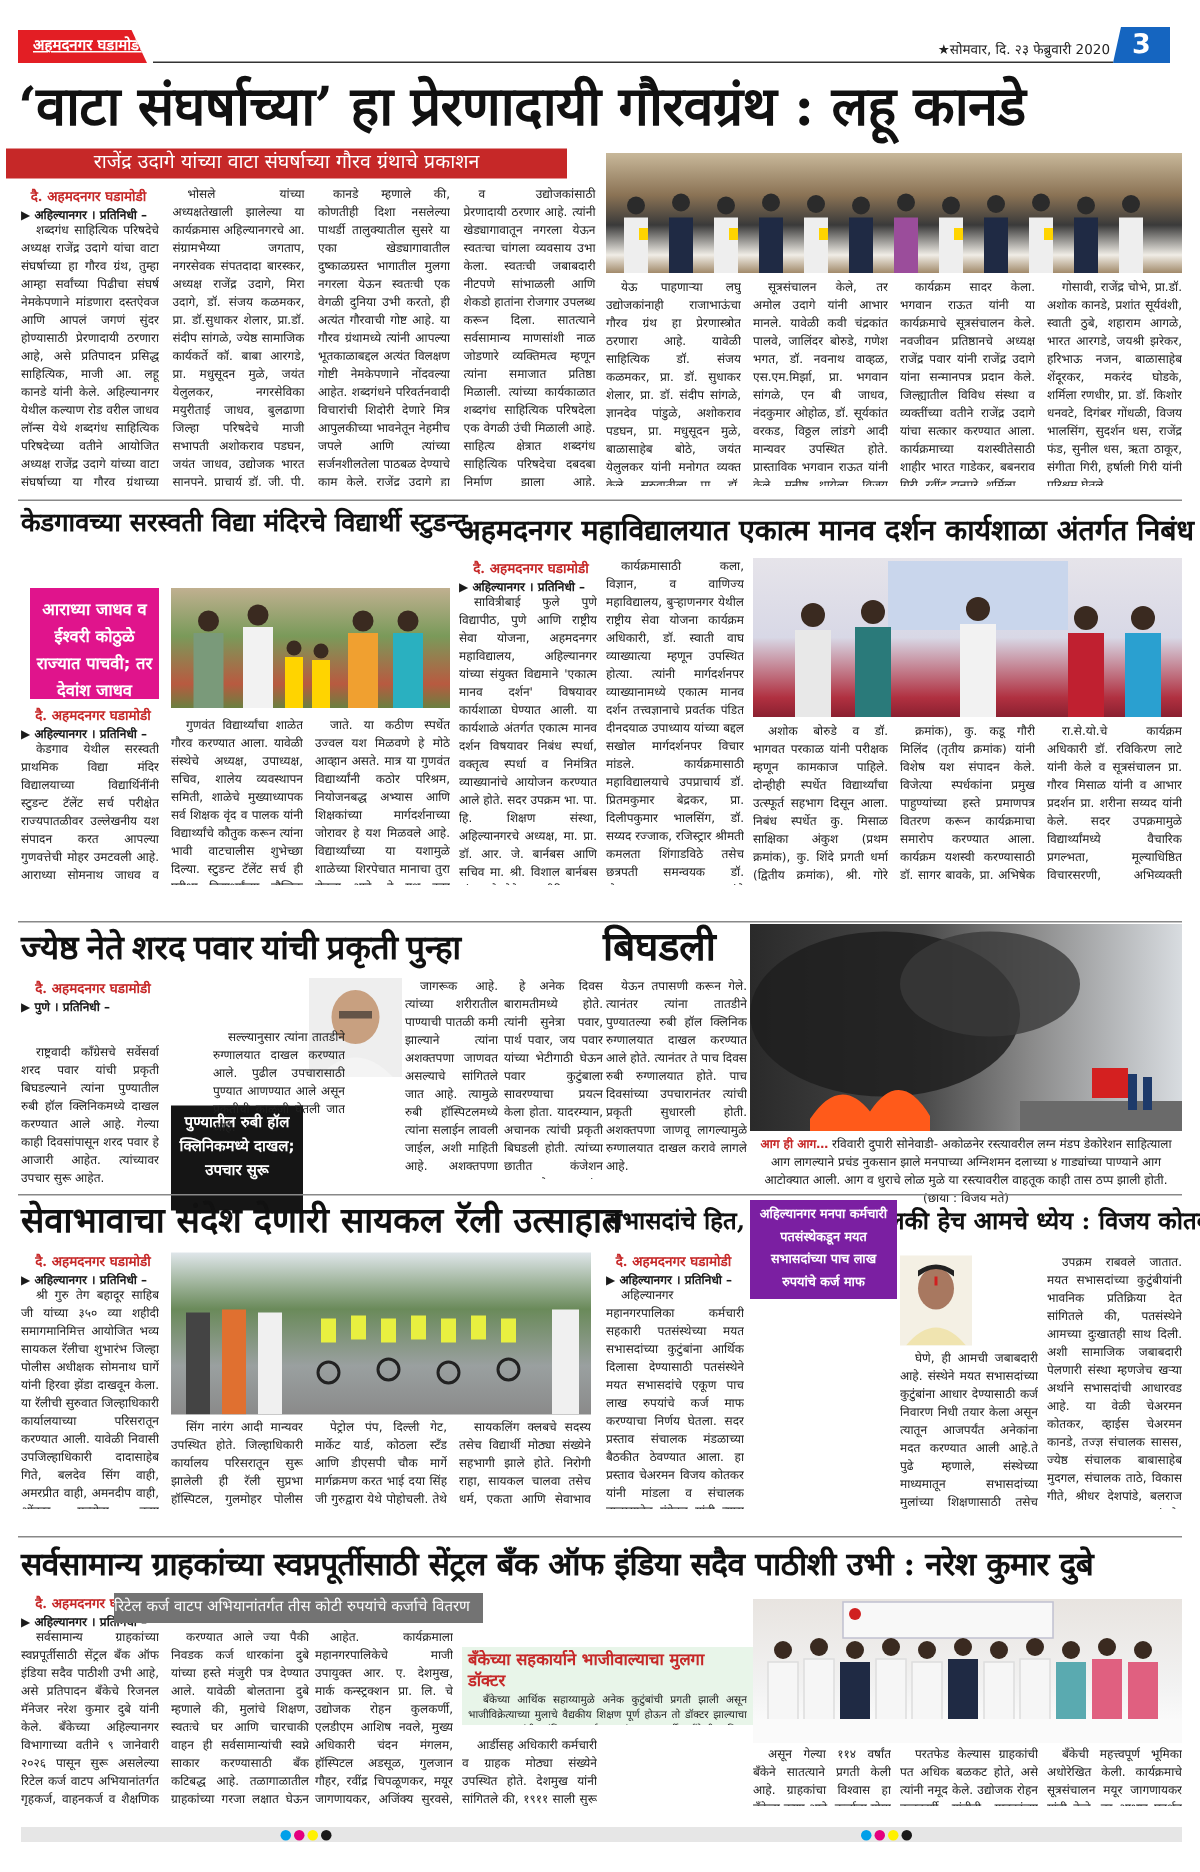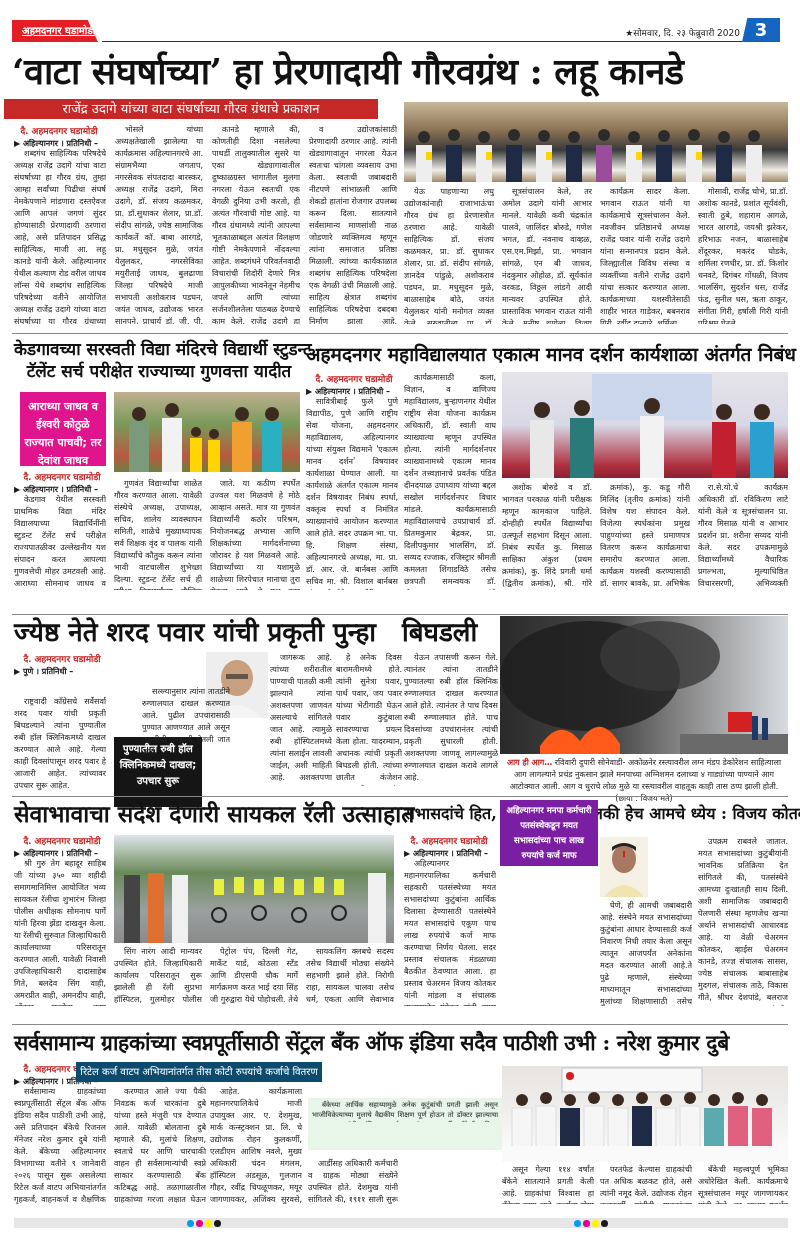--- a/index.html
+++ b/index.html
@@ -15,21 +15,21 @@
   .byline-red { color: #c62828; font-weight: bold; font-size: 9px; }
   .dateline { font-size: 8px; font-weight: bold; }
   .col { font-size: 8px; line-height: 12px; text-align: justify; color: #222; overflow: hidden; }
   .col p { text-indent: 10px; }
   .photo { overflow: hidden; }
   .h2 { font-weight: bold; white-space: nowrap; color: #111; }
   .rule { height: 1px; background: #888; }
   .pink-box { background: #e0148c; color: #fff; font-weight: bold; text-align: center; }
   .black-box { background: #151515; color: #fff; font-weight: bold; text-align: center; }
   .purple-box { background: #7b1fa2; color: #fff; font-weight: bold; text-align: center; }
-  .navy-bar { background: #0c4a6e; color: #fff; text-align: center; }
+  .navy-bar { background: #737373; color: #fff; text-align: left; }
   .green-box { background: #e8f5e9; }
   .reg { background: #e6e6e6; height: 10px; display: flex; justify-content: center; gap: 2px; align-items: center; }
   .dot { width: 7px; height: 7px; border-radius: 50%; }
   .caption { font-size: 8px; line-height: 12px; text-align: center; }
 </style>
 </head>
 <body>
 
 <div class="abs logo serif">अहमदनगर घडामोडी</div>
 <div class="abs header-line"></div>
@@ -107,21 +107,20 @@
     <p>कार्यक्रम सादर केला. भगवान राऊत यांनी या कार्यक्रमाचे सूत्रसंचालन केले. नवजीवन प्रतिष्ठानचे अध्यक्ष राजेंद्र पवार यांनी राजेंद्र उदागे यांना सन्मानपत्र प्रदान केले. जिल्ह्यातील विविध संस्था व व्यक्तींच्या वतीने राजेंद्र उदागे यांचा सत्कार करण्यात आला. कार्यक्रमाच्या यशस्वीतेसाठी शाहीर भारत गाडेकर, बबनराव गिरी, रवींद्र दानपुरे, शर्मिला</p>
   </div>
 <div class="abs col" style="left:698px;top:186px;width:90px;height:138px;">
     <p>गोसावी, राजेंद्र चोभे, प्रा.डॉ. अशोक कानडे, प्रशांत सूर्यवंशी, स्वाती ठुबे, शहाराम आगळे, भारत आरगडे, जयश्री झरेकर, हरिभाऊ नजन, बाळासाहेब शेंदूरकर, मकरंद घोडके, शर्मिला रणधीर, प्रा. डॉ. किशोर धनवटे, दिगंबर गोंधळी, विजय भालसिंग, सुदर्शन धस, राजेंद्र फंड, सुनील धस, ऋता ठाकूर, संगीता गिरी, हर्षाली गिरी यांनी परिश्रम घेतले.</p>
   </div>
 
 <div class="abs rule" style="left:12px;top:333px;width:776px;"></div>
 
 <div class="abs h2 serif" style="left:14px;top:338px;width:290px;font-size:17px;line-height:22px;text-align:center;">
   <div>केडगावच्या सरस्वती विद्या मंदिरचे विद्यार्थी स्टुडन्ट</div>
-  <div>टॅलेंट सर्च परीक्षेत राज्याच्या गुणवत्ता यादीत</div>
 </div>
 <div class="abs pink-box" style="left:20px;top:392px;width:86px;height:74px;font-size:11px;line-height:18px;padding:6px 4px;">आराध्या जाधव व ईश्वरी कोठुळे राज्यात पाचवी; तर देवांश जाधव राज्यात सहावा</div>
 <div class="abs photo" style="left:114px;top:392px;width:186px;height:80px;background:linear-gradient(180deg,#c0b090 0%,#7a9a5a 40%,#b85a40 80%,#6a8040 100%);">
   <svg width="186" height="80">
     <circle cx="25" cy="22" r="7" fill="#3a2a20"></circle>
       <rect x="15" y="30" width="20" height="50" fill="#7a9a7a"></rect>
     <circle cx="58" cy="18" r="7" fill="#3a2a20"></circle>
       <rect x="48" y="26" width="20" height="54" fill="#f2f2f2"></rect>
     <circle cx="82" cy="40" r="5" fill="#3a2a20"></circle>
       <rect x="76" y="46" width="12" height="34" fill="#ffd400"></rect>
@@ -178,21 +177,21 @@
   </div>
 <div class="abs col" style="left:600px;top:482px;width:90px;height:108px;">
     <p>क्रमांक), कु. कडू गौरी मिलिंद (तृतीय क्रमांक) यांनी विशेष यश संपादन केले. विजेत्या स्पर्धकांना प्रमुख पाहुण्यांच्या हस्ते प्रमाणपत्र वितरण करून कार्यक्रमाचा समारोप करण्यात आला. कार्यक्रम यशस्वी करण्यासाठी डॉ. सागर बावके, प्रा. अभिषेक सांगळे आणि श्री. जनार्दन रॉय यांनी नियोजन जबाबदारी प्रभावीपणे सांभाळली. या कार्यशाळेचे प्रास्ताविक</p>
   </div>
 <div class="abs col" style="left:698px;top:482px;width:90px;height:108px;">
     <p>रा.से.यो.चे कार्यक्रम अधिकारी डॉ. रविकिरण लाटे यांनी केले व सूत्रसंचालन प्रा. गौरव मिसाळ यांनी व आभार प्रदर्शन प्रा. शरीना सय्यद यांनी केले. सदर उपक्रमामुळे विद्यार्थ्यांमध्ये वैचारिक प्रगल्भता, मूल्याधिष्ठित विचारसरणी, अभिव्यक्ती कौशल्य व सामाजिक जाणीव विकसित होण्यास निश्चितच मदत होईल, असा विश्वास आयोजकांनी व्यक्त केला.</p>
   </div>
 
 <div class="abs rule" style="left:12px;top:614px;width:776px;"></div>
 
-<div class="abs h2 serif" style="left:14px;top:614px;width:390px;font-size:26px;line-height:36px;">ज्येष्ठ नेते शरद पवार यांची प्रकृती पुन्हा</div>
+<div class="abs h2 serif" style="left:14px;top:614px;width:390px;font-size:22px;line-height:36px;font-family:Liberation Serif, serif;">ज्येष्ठ नेते शरद पवार यांची प्रकृती पुन्हा</div>
 <div class="abs h2 serif" style="left:402px;top:614px;width:90px;font-size:26px;line-height:36px;">बिघडली</div>
 <div class="abs" style="left:14px;top:652px;width:96px;">
   <div class="byline-red serif" style="text-align:center">दै. अहमदनगर घडामोडी</div>
   <div class="dateline">▶ पुणे । प्रतिनिधी –</div>
 </div>
 <div class="abs col" style="left:14px;top:676px;width:92px;height:110px;margin-top:20px;">
     <p>राष्ट्रवादी काँग्रेसचे सर्वेसर्वा शरद पवार यांची प्रकृती बिघडल्याने त्यांना पुण्यातील रुबी हॉल क्लिनिकमध्ये दाखल करण्यात आले आहे. गेल्या काही दिवसांपासून शरद पवार हे आजारी आहेत. त्यांच्यावर उपचार सुरू आहेत.</p>
   </div>
 <div class="abs black-box" style="left:114px;top:692px;width:88px;height:70px;font-size:10px;line-height:16px;padding:4px;margin-top:45px;">पुण्यातील रुबी हॉल क्लिनिकमध्ये दाखल; उपचार सुरू</div>
 <div class="abs photo" style="left:206px;top:652px;width:62px;height:66px;background:#eeeeee;">
@@ -310,20 +309,21 @@
     <p>सर्वसामान्य ग्राहकांच्या स्वप्नपूर्तीसाठी सेंट्रल बँक ऑफ इंडिया सदैव पाठीशी उभी आहे, असे प्रतिपादन बँकेचे रिजनल मॅनेजर नरेश कुमार दुबे यांनी केले. बँकेच्या अहिल्यानगर विभागाच्या वतीने ९ जानेवारी २०२६ पासून सुरू असलेल्या रिटेल कर्ज वाटप अभियानांतर्गत गृहकर्ज, वाहनकर्ज व शैक्षणिक कर्ज अशा एकूण तीस कोटी रुपयांच्या कर्जाचे वितरण</p>
   </div>
 <div class="abs col" style="left:114px;top:1086px;width:92px;height:118px;">
     <p>करण्यात आले ज्या पैकी निवडक कर्ज धारकांना दुबे यांच्या हस्ते मंजुरी पत्र देण्यात आले. यावेळी बोलताना दुबे म्हणाले की, मुलांचे शिक्षण, स्वतःचे घर आणि चारचाकी वाहन ही सर्वसामान्यांची स्वप्ने साकार करण्यासाठी बँक कटिबद्ध आहे. तळागाळातील ग्राहकांच्या गरजा लक्षात घेऊन विविध योजना प्रभावीपणे राबविल्या जात</p>
   </div>
 <div class="abs col" style="left:210px;top:1086px;width:92px;height:118px;">
     <p>आहेत. कार्यक्रमाला महानगरपालिकेचे माजी उपायुक्त आर. ए. देशमुख, मार्क कन्स्ट्रक्शन प्रा. लि. चे उद्योजक रोहन कुलकर्णी, एलडीएम आशिष नवले, मुख्य अधिकारी चंदन मंगलम, हॉस्पिटल अडसूळ, गुलजान गौहर, रवींद्र चिपळूणकर, मयूर जागणायकर, अजिंक्य सुरवसे, सागर तनपुरे, शशांक नवले, संदीप विधाते.</p>
   </div>
 
 <div class="abs green-box" style="left:308px;top:1098px;width:194px;height:52px;padding:2px 4px;">
+  <div class="serif" style="color:#c62828;font-weight:bold;font-size:11px;line-height:14px;">बँकेच्या सहकार्याने भाजीवाल्याचा मुलगा डॉक्टर</div>
   <div class="col" style="height:22px;font-size:7px;line-height:10px;">
       <p>बँकेच्या आर्थिक सहाय्यामुळे अनेक कुटुंबांची प्रगती झाली असून भाजीविक्रेत्याच्या मुलाचे वैद्यकीय शिक्षण पूर्ण होऊन तो डॉक्टर झाल्याचा अनुभव ग्राहकांनी सांगितला. सर्वसामान्यांच्या स्वप्नपूर्तीत बँकेची भूमिका महत्त्वाची असल्याचे त्यांनी नमूद केले.</p>
     </div>
 </div>
 <div class="abs col" style="left:308px;top:1158px;width:90px;height:46px;">
     <p>आर्डीसह अधिकारी कर्मचारी व ग्राहक मोठ्या संख्येने उपस्थित होते. देशमुख यांनी सांगितले की, १९११ साली सुरू झालेली ही देशातील पहिली स्वदेशी बँक</p>
   </div>
 
 <div class="abs photo" style="left:502px;top:1066px;width:286px;height:96px;background:linear-gradient(180deg,#e8e4e0 0%,#f2f2f2 60%,#ffffff 100%);">
   <svg width="286" height="96">

